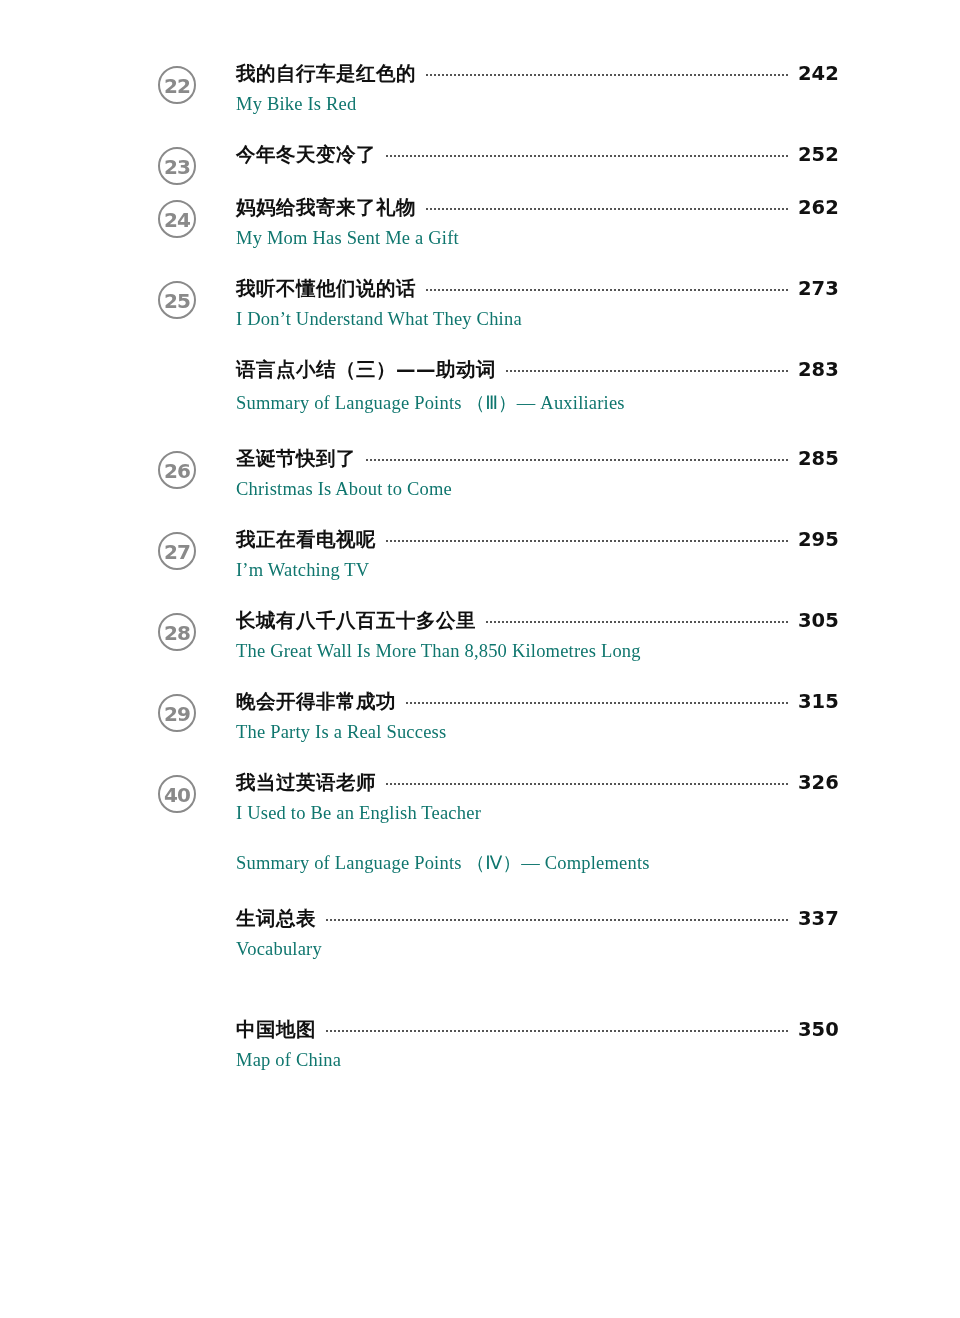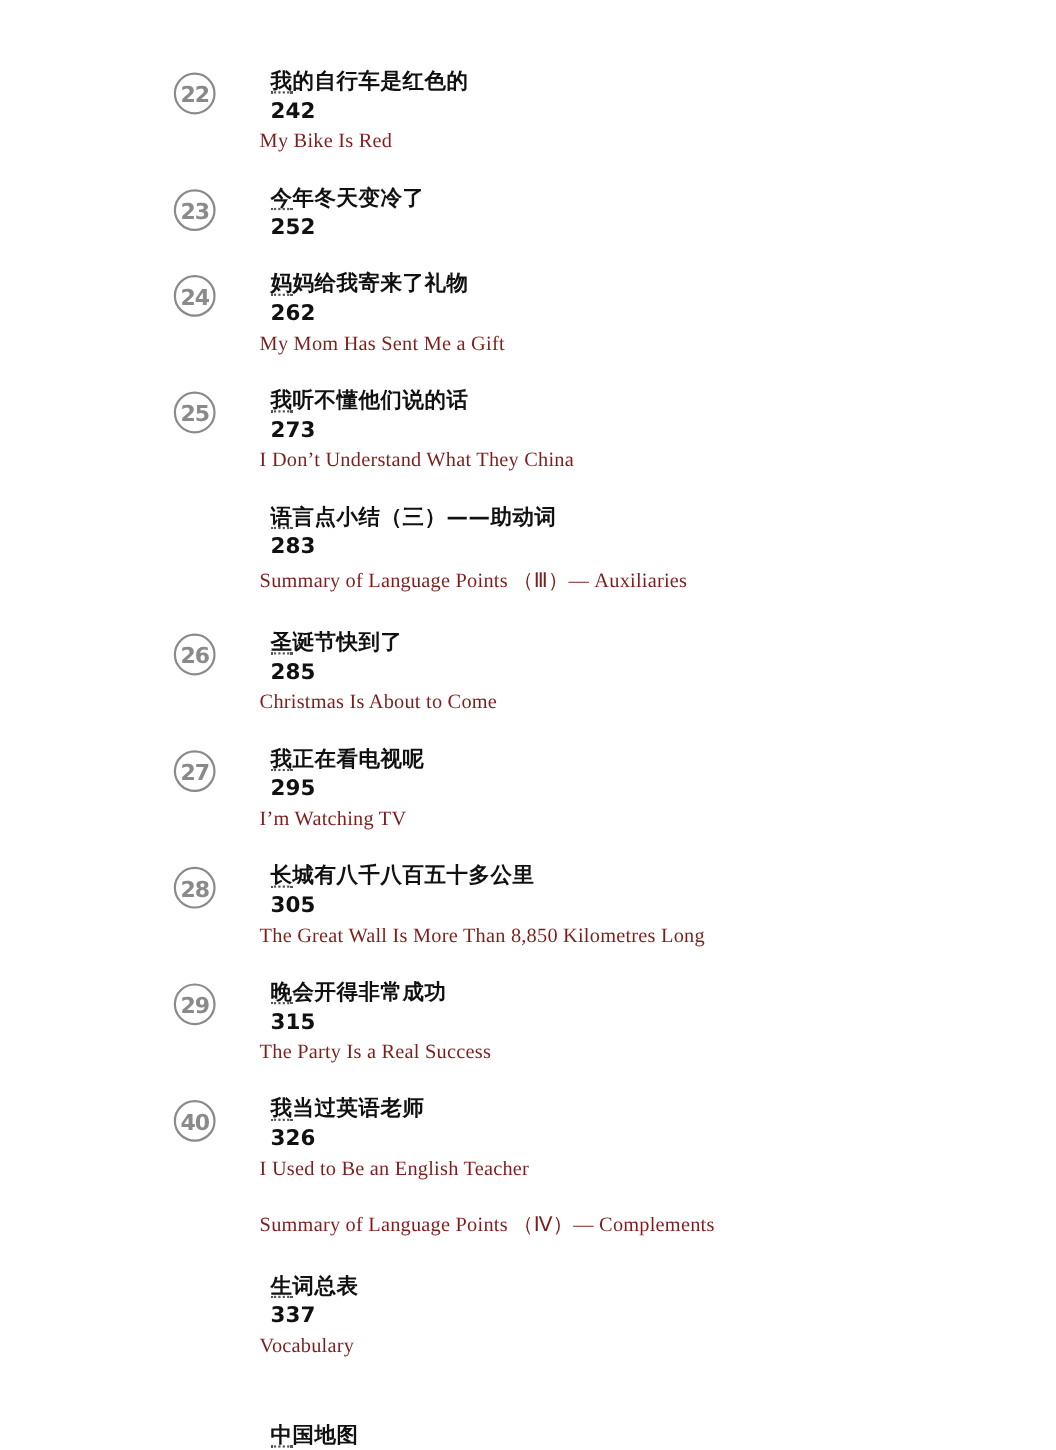--- a/index.html
+++ b/index.html
@@ -51,21 +51,20 @@
     letter-spacing: -1px;
     box-sizing: border-box;
   }
   .entry-body {
     margin-left: 96px;
   }
   .line-cn {
     display: flex;
     align-items: baseline;
     width: 100%;
-    flex-direction: column;
   }
   .cn-title {
     font-family: "DejaVu Sans", sans-serif;
     font-weight: 700;
     font-size: 19.5px;
     color: #111;
     white-space: nowrap;
     letter-spacing: 0.5px;
   }
   .leader {
@@ -83,21 +82,21 @@
     font-size: 19.5px;
     color: #111;
     white-space: nowrap;
     min-width: 52px;
     text-align: left;
   }
   .line-en {
     margin-top: 7px;
     font-family: "Liberation Serif", serif;
     font-size: 18.5px;
-    color: #7f1d1d;
+    color: #0f766e;
     letter-spacing: 0.2px;
   }
 </style>
 </head>
 <body>
 
 <div class="page">
   <div class="toc-list">
 
     <div class="toc-entry">

